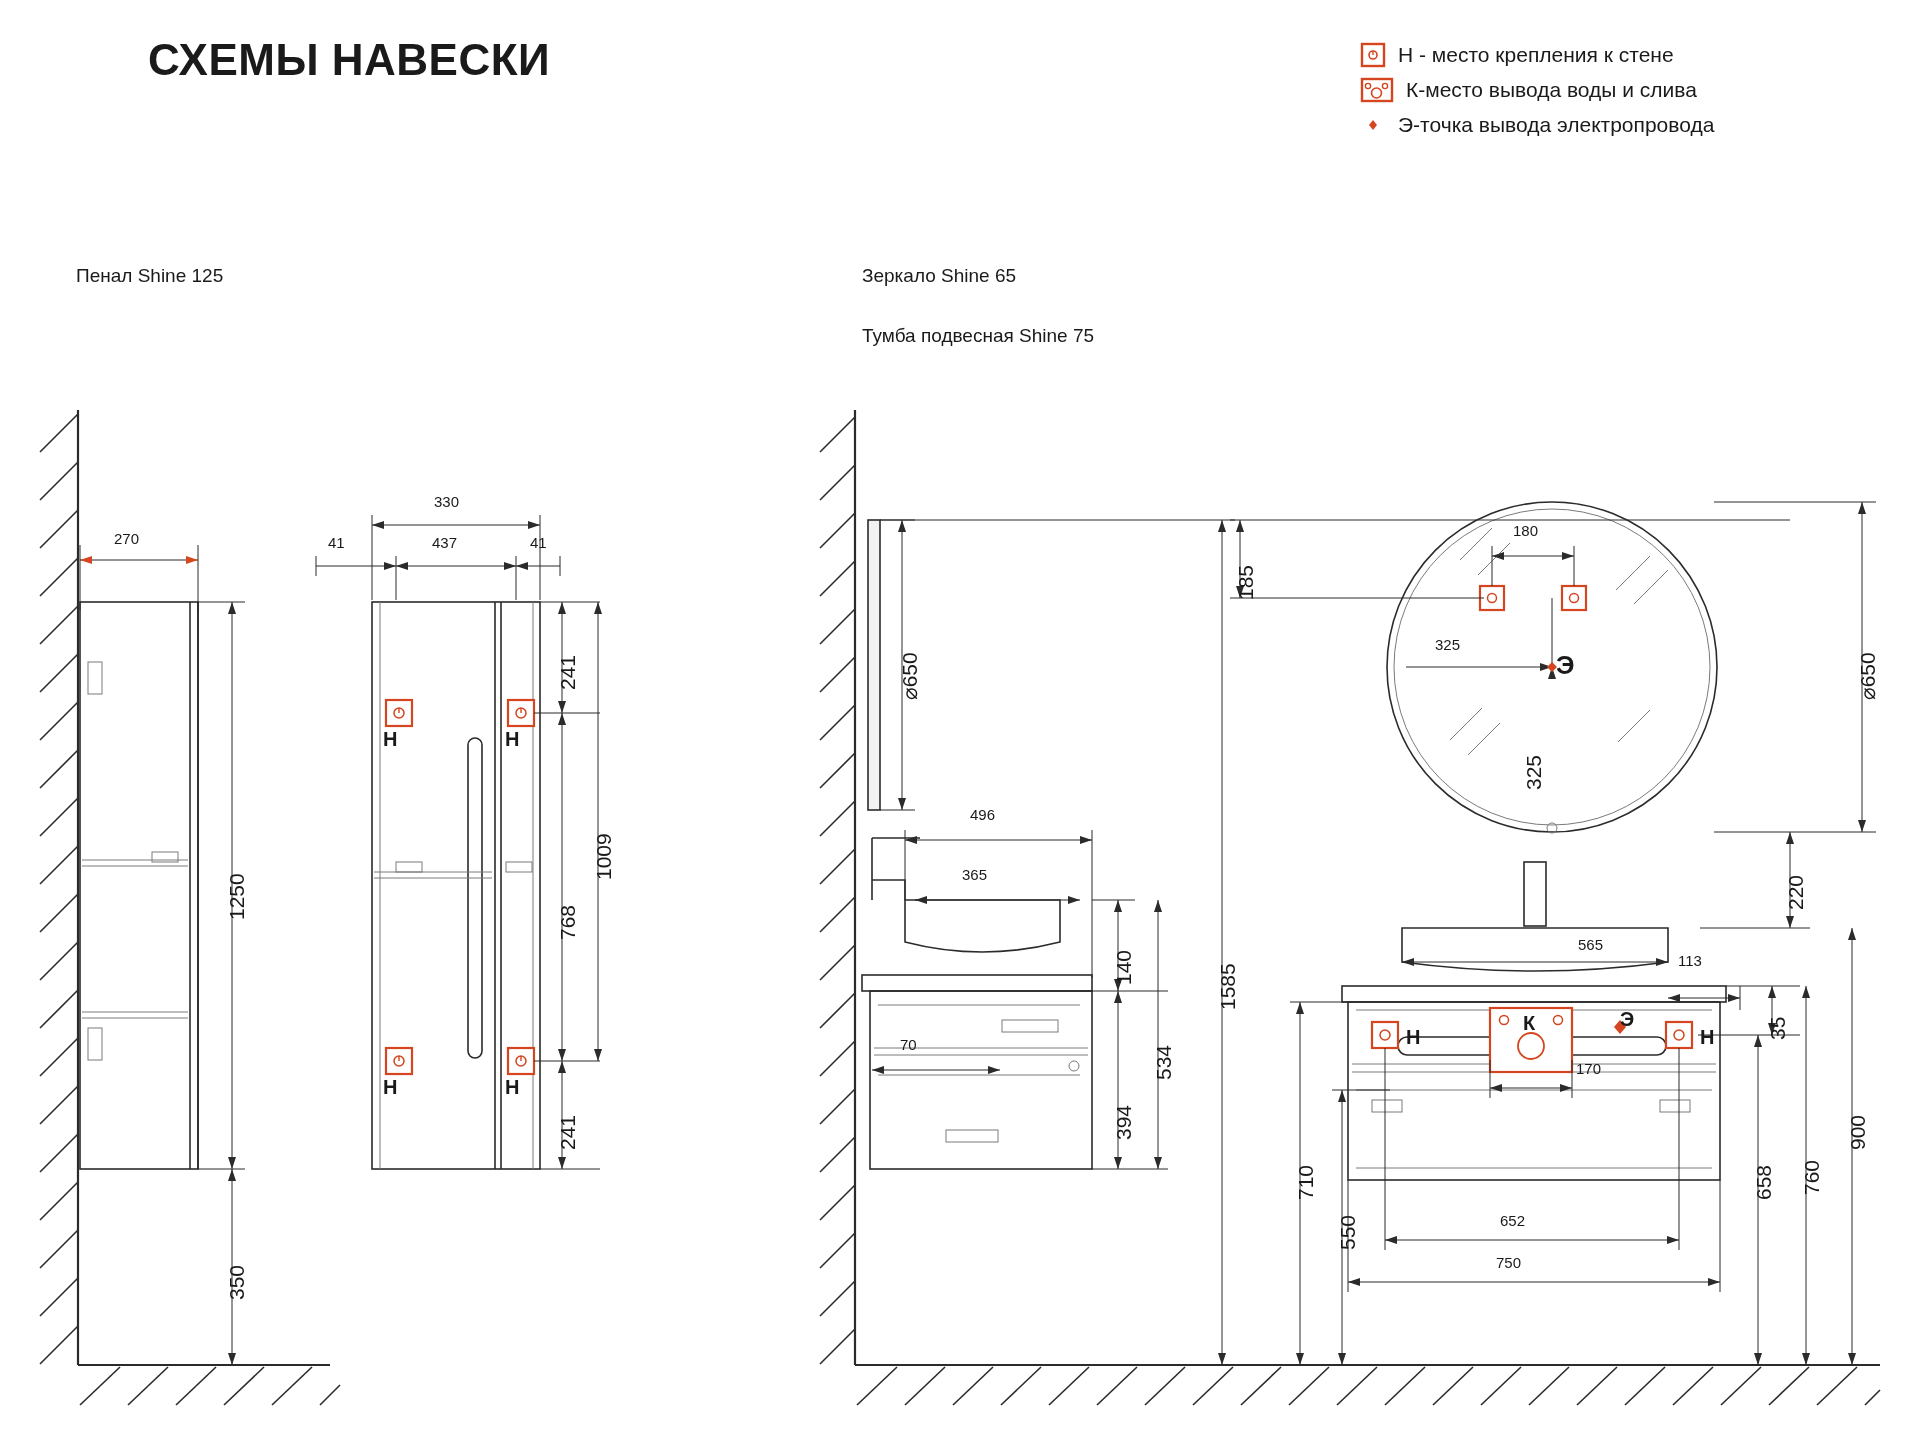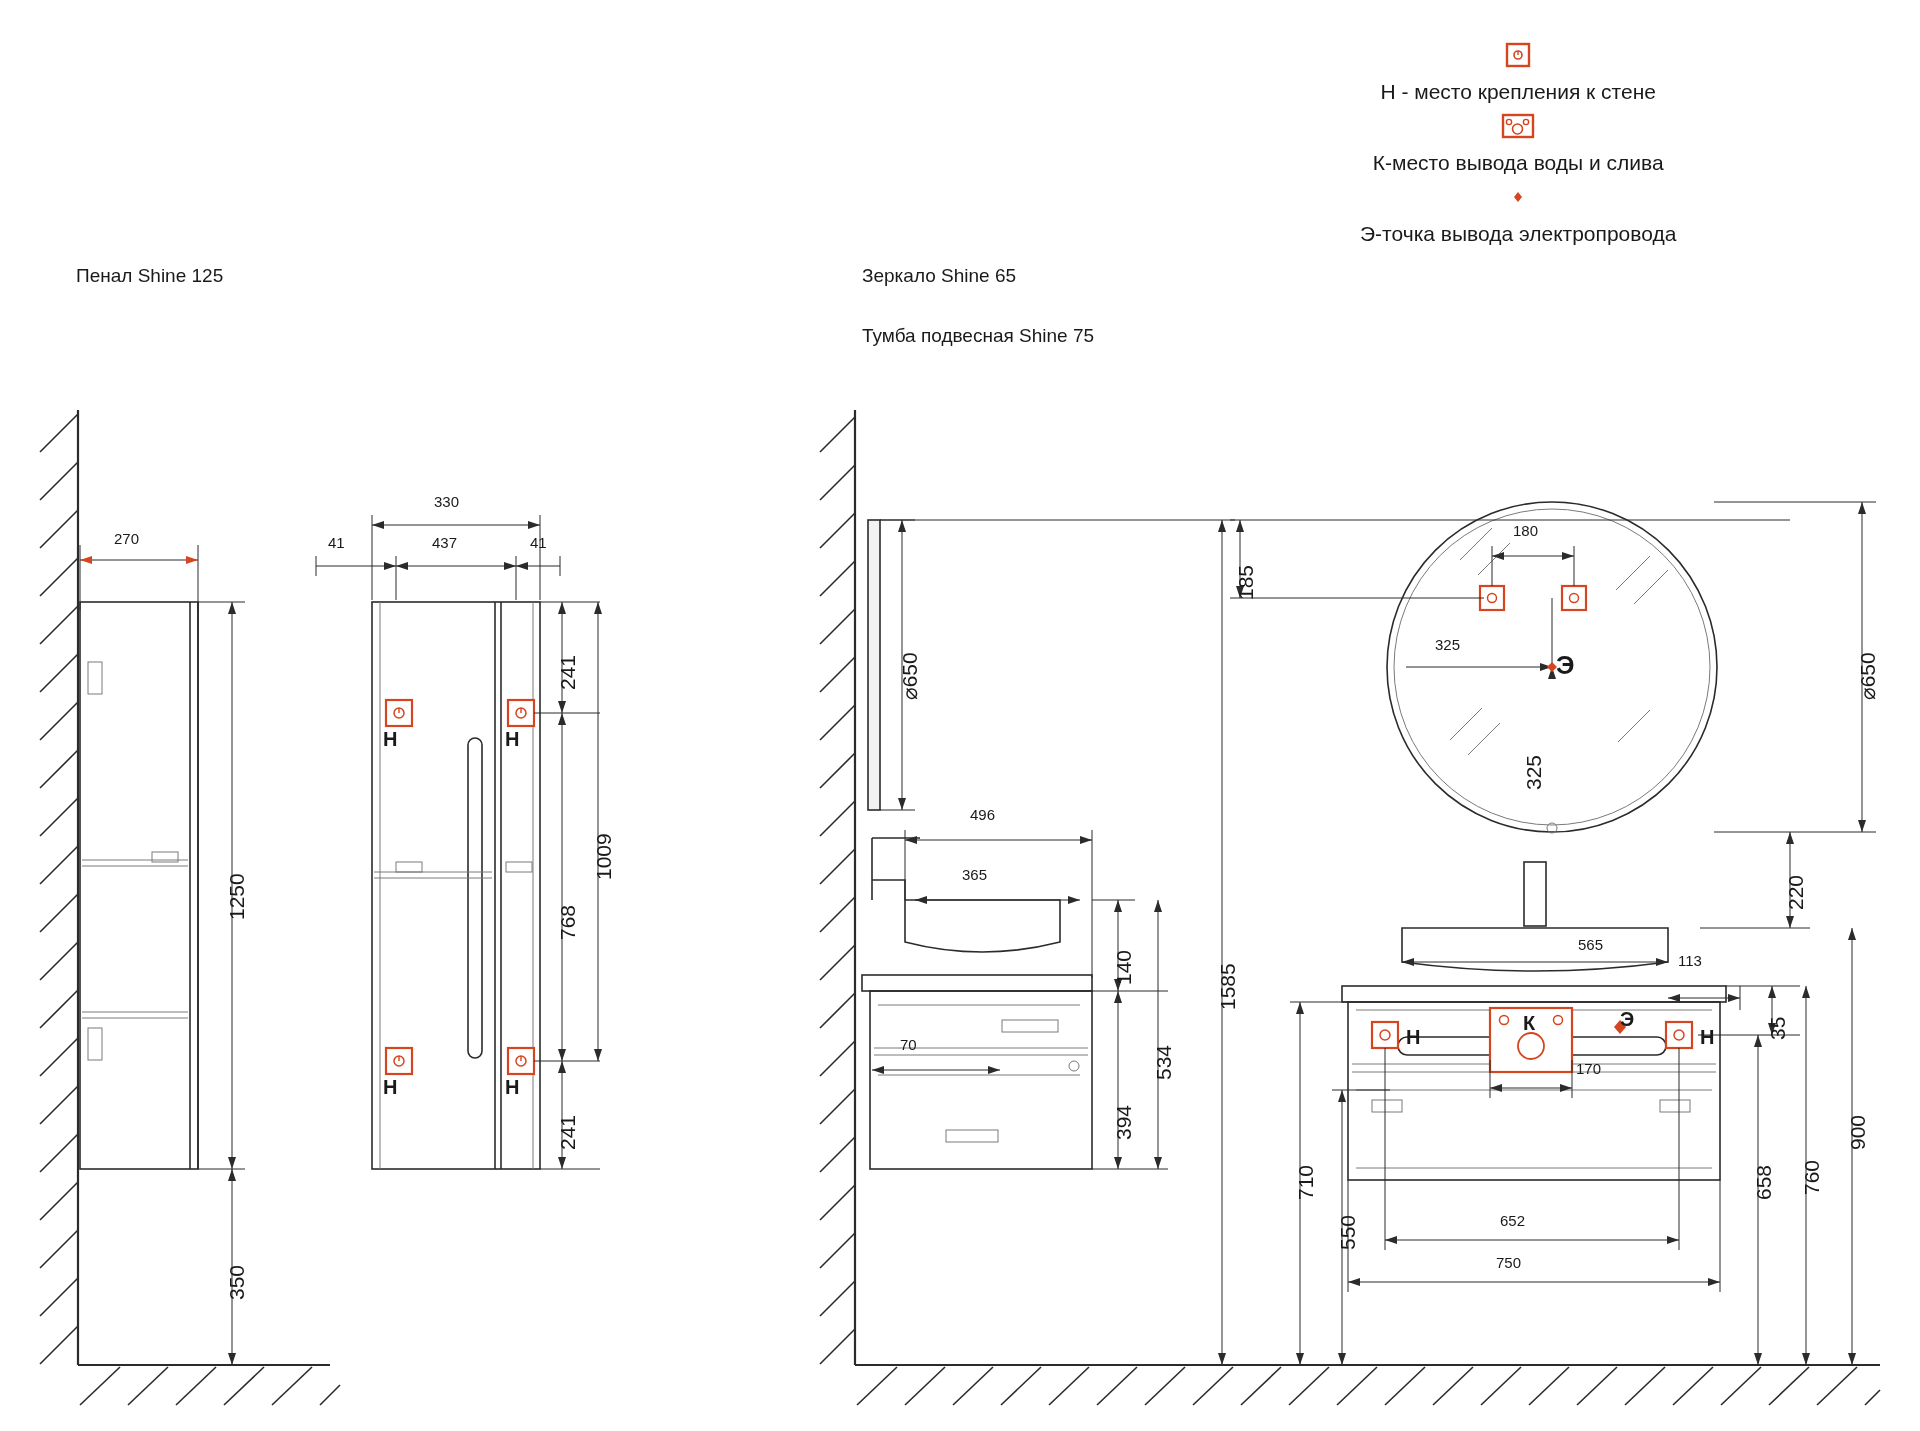--- a/index.html
+++ b/index.html
@@ -28,21 +28,20 @@
   .section-title {
     font-size: 19px;
     font-weight: 400;
     white-space: nowrap;
   }
   .legend-row {
     display: flex;
     align-items: center;
     gap: 12px;
     margin-bottom: 9px;
-    flex-direction: column;
   }
   .legend-text {
     font-size: 21px;
     white-space: nowrap;
   }
   .dim {
     font-size: 15px;
     color: #1a1a1a;
     white-space: nowrap;
   }
@@ -65,20 +64,21 @@
   .obj-light { stroke: #7a7a7a; stroke-width: 1; fill: none; }
   .obj-fill { fill: #f2f2f2; stroke: #2b2b2b; stroke-width: 1.6; }
   .red { stroke: #d5451f; stroke-width: 2.2; fill: #fff; }
   .red-fill { fill: #d5451f; }
 </style>
 </head>
 <body>
 
 <div id="page">
 
+  <div class="abs title" style="left:148px; top:35px;">СХЕМЫ НАВЕСКИ</div>
 
   <div class="abs" style="left:1360px; top:42px;">
 
     <div class="legend-row">
       <span>
         <svg width="26" height="26" viewBox="0 0 26 26">
           <rect x="2" y="2" width="22" height="22" fill="#fff" stroke="#d5451f" stroke-width="2.4"></rect>
           <circle cx="13" cy="13" r="4" fill="none" stroke="#d5451f" stroke-width="1.6"></circle>
           <line x1="13" y1="9" x2="13" y2="13" stroke="#d5451f" stroke-width="1.4"></line>
         </svg>

